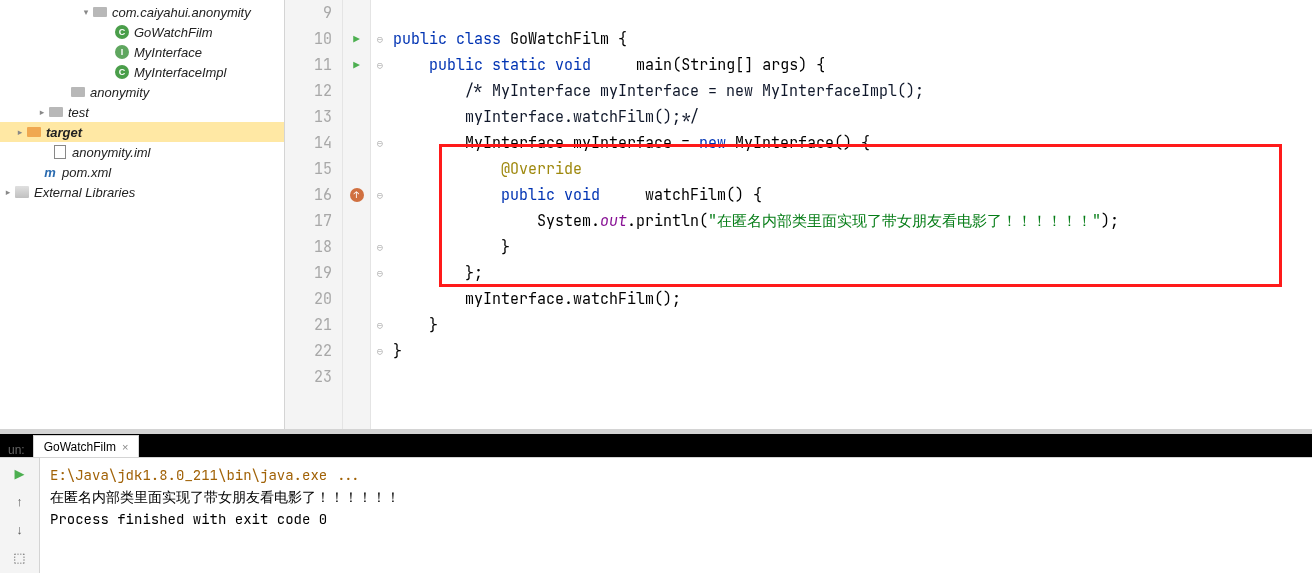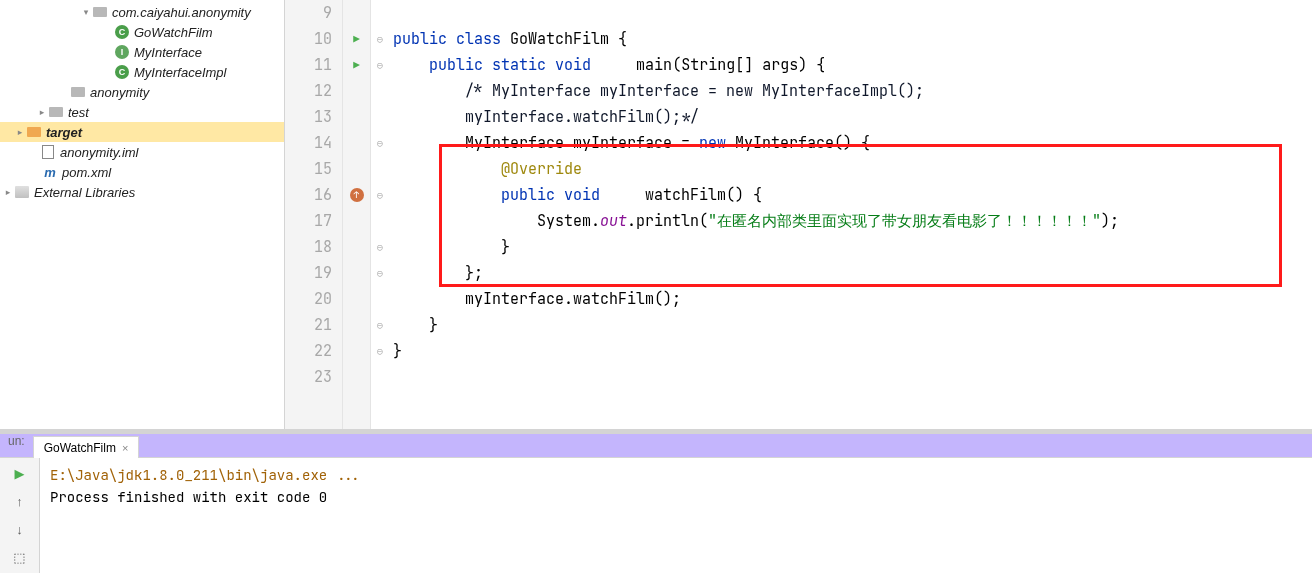--- a/index.html
+++ b/index.html
@@ -102,23 +102,23 @@
   .splitter { height:4px; background:#d4d4d4; cursor:ns-resize; }
 
   .bottom-panel {
     height: 140px;
     display:flex;
     flex-direction:column;
     border-top:1px solid #d4d4d4;
   }
   .run-tabs {
     height: 24px;
-    background: #c4b5fd;
-    display:flex;
-    align-items:flex-start;
+    background: #000000;
+    display:flex;
+    align-items:flex-end;
     border-bottom:1px solid #d4d4d4;
     font-size:12px;
   }
   .run-label { padding: 0 8px; color:#666; }
   .run-tab {
     padding: 2px 10px;
     background:#fff;
     border:1px solid #d4d4d4;
     border-bottom:none;
     display:flex;
@@ -210,21 +210,21 @@
           </span>
           <span class="tree-label">test</span>
         </div>
         <div class="tree-item selected" style="padding-left: 14px;">
           <span class="exp">▸</span>
           <span class="ico">
             <div class="folder-orange"></div>
           </span>
           <span class="tree-label bold">target</span>
         </div>
-        <div class="tree-item" style="padding-left: 28px;">
+        <div class="tree-item" style="padding-left: 40px;">
           <span class="exp"></span>
           <span class="ico">
             <div class="iml-icon"></div>
           </span>
           <span class="tree-label">anonymity.iml</span>
         </div>
         <div class="tree-item" style="padding-left: 30px;">
           <span class="exp"></span>
           <span class="ico">
             <div class="m-icon">m</div>
@@ -314,15 +314,15 @@
     </div>
   </div>
   <div class="run-body">
     <div class="run-toolbar">
       <div class="tb-btn green">▶</div>
       <div class="tb-btn">↑</div>
       <div class="tb-btn">↓</div>
       <div class="tb-btn">⬚</div>
 
     </div>
-    <div class="run-console" id="console"><div class="console-gray">E:\Java\jdk1.8.0_211\bin\java.exe ...</div><div class="console-black"></div><div class="console-black">Process finished with exit code 0</div></div>
+    <div class="run-console" id="console"><div class="console-gray">E:\Java\jdk1.8.0_211\bin\java.exe ...</div><div class="console-black">在匿名内部类里面实现了带女朋友看电影了！！！！！！</div><div class="console-black"></div><div class="console-black">Process finished with exit code 0</div></div>
   </div>
 </div>
 
 </body></html>

